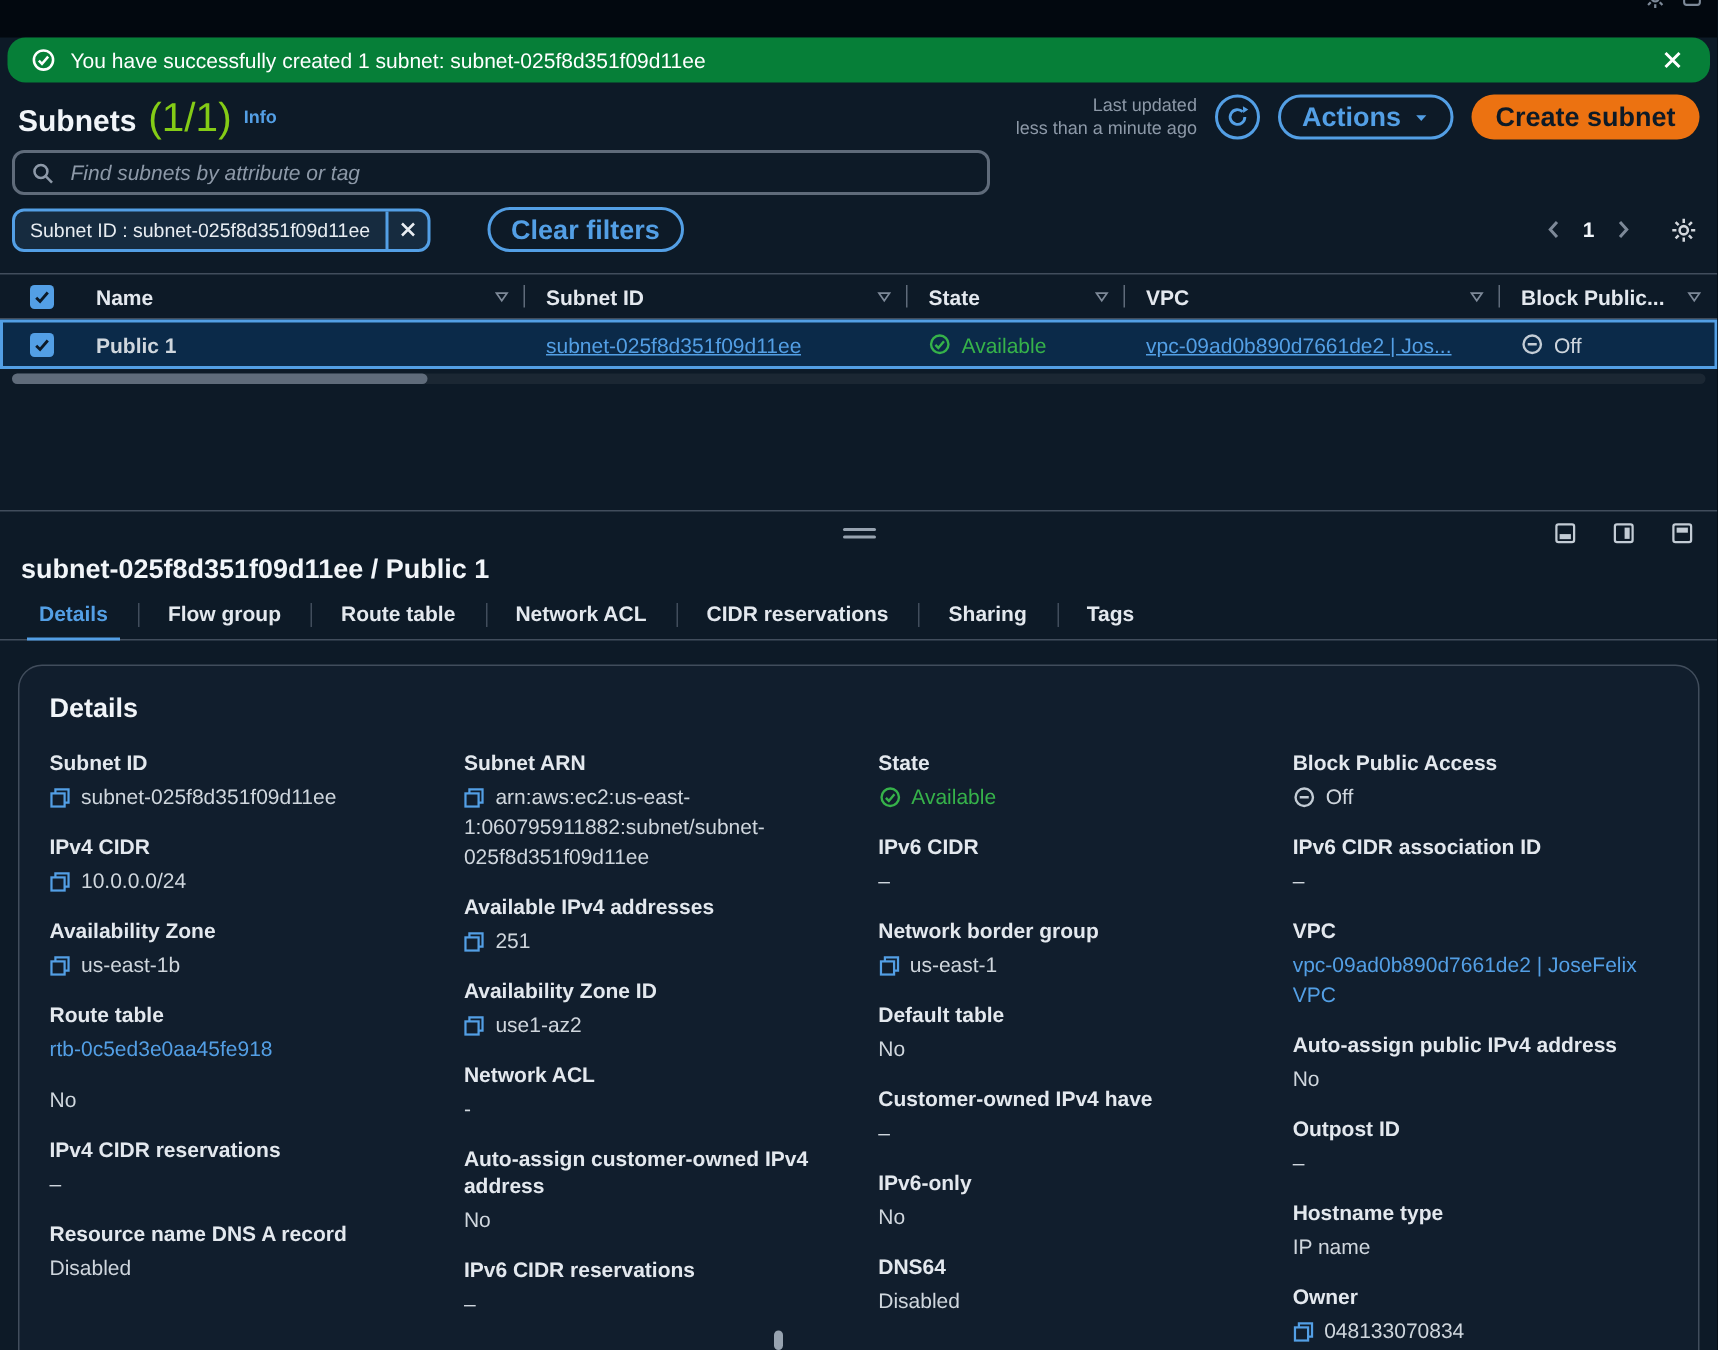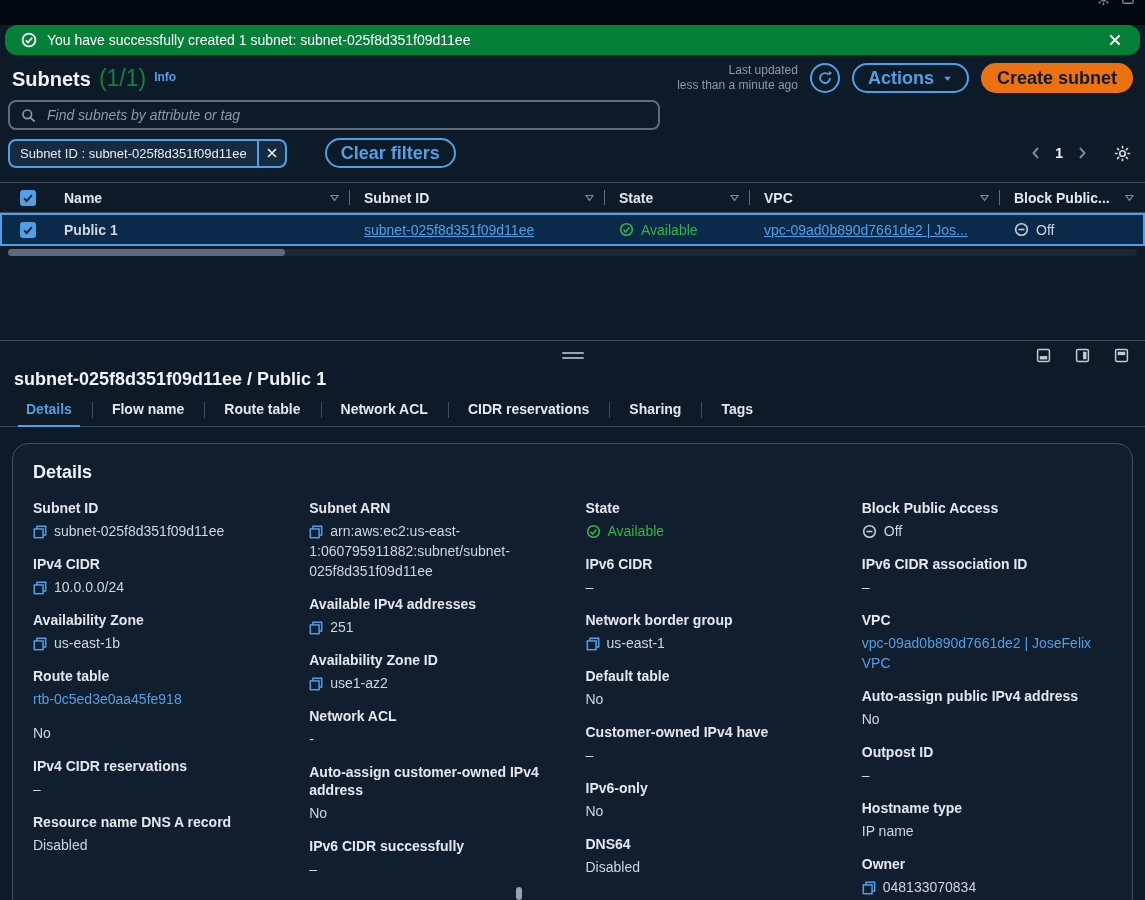--- a/index.html
+++ b/index.html
@@ -10,21 +10,21 @@
   .cut-icon{position:absolute;top:-9px;color:#7d8998;}
   
   .flashbar{position:absolute;top:25px;left:5px;right:5px;height:30px;background:#067f38;border-radius:12px;
             display:flex;align-items:center;padding:0 16px;box-sizing:border-box;gap:10px;text-align:center;}
   .flash-text{color:#ffffff;font-size:14px;}
   .flash-close{margin-left:auto;background:none;border:none;cursor:pointer;display:flex;padding:2px;}
   
   .header-row{position:absolute;top:60px;left:12px;right:12px;height:36px;display:flex;align-items:center;}
   .hdr-left{display:flex;align-items:baseline;gap:8px;}
   .page-title{font-size:20px;font-weight:700;color:#f1f5f9;}
-  .page-count{font-size:23px;font-weight:400;color:#15803d;}
+  .page-count{font-size:27px;font-weight:400;color:#84cc16;}
   .info-link{font-size:12px;font-weight:700;color:#539fe5;position:relative;top:-5px;cursor:pointer;}
   .hdr-right{margin-left:auto;display:flex;align-items:center;gap:12px;}
   .last-updated{text-align:right;font-size:12px;line-height:15px;color:#8d99a8;}
   .btn{height:30px;border-radius:15px;display:inline-flex;align-items:center;font-weight:700;font-size:18px;
        font-family:inherit;cursor:pointer;box-sizing:border-box;}
   .btn-secondary{border:2px solid #539fe5;color:#539fe5;background:transparent;padding:0 14px;gap:8px;}
   .btn-primary{background:#ec7211;color:#0d1a27;border:none;padding:0 16px;}
   .icon-btn-circle{width:30px;height:30px;border-radius:50%;border:2px solid #539fe5;background:transparent;
                    display:flex;align-items:center;justify-content:center;cursor:pointer;padding:0;}
   .icon-btn-plain{background:none;border:none;padding:2px;display:flex;align-items:center;cursor:pointer;}
@@ -322,21 +322,21 @@
           </span>
         </button>
       </div>
     </div>
 
     <div class="panel-title">subnet-025f8d351f09d11ee / Public 1</div>
 
     <div class="tabs">
 
     <div class="tab active">Details</div>
-        <div class="tab">Flow name</div>
+        <div class="tab">Flow group</div>
         <div class="tab">Route table</div>
         <div class="tab">Network ACL</div>
         <div class="tab">CIDR reservations</div>
         <div class="tab">Sharing</div>
         <div class="tab">Tags</div>
       </div>
 
     <div class="card">
       <h2>Details</h2>
       <div class="details-grid">
@@ -403,21 +403,21 @@
             </div>
             <div class="field">
               <div class="flabel">Network ACL</div>
               <div class="fvalue"><span>-</span></div>
             </div>
             <div class="field">
               <div class="flabel">Auto-assign customer-owned IPv4 address</div>
               <div class="fvalue"><span>No</span></div>
             </div>
             <div class="field">
-              <div class="flabel">IPv6 CIDR successfully</div>
+              <div class="flabel">IPv6 CIDR reservations</div>
               <div class="fvalue"><span>–</span></div>
             </div>
           </div>
           <div class="dcol">
             <div class="field">
               <div class="flabel">State</div>
               <div class="fvalue"><span><svg width="15" height="15" viewBox="0 0 16 16">
                     <circle cx="8" cy="8" r="6.2" fill="none" stroke="#36b24a" stroke-width="1.7"></circle>
                     <path d="M4.9 8.4l2.1 2.2 4-4.8" fill="none" stroke="#36b24a" stroke-width="1.7"></path>
                   </svg></span><span class="green">Available</span></div>

